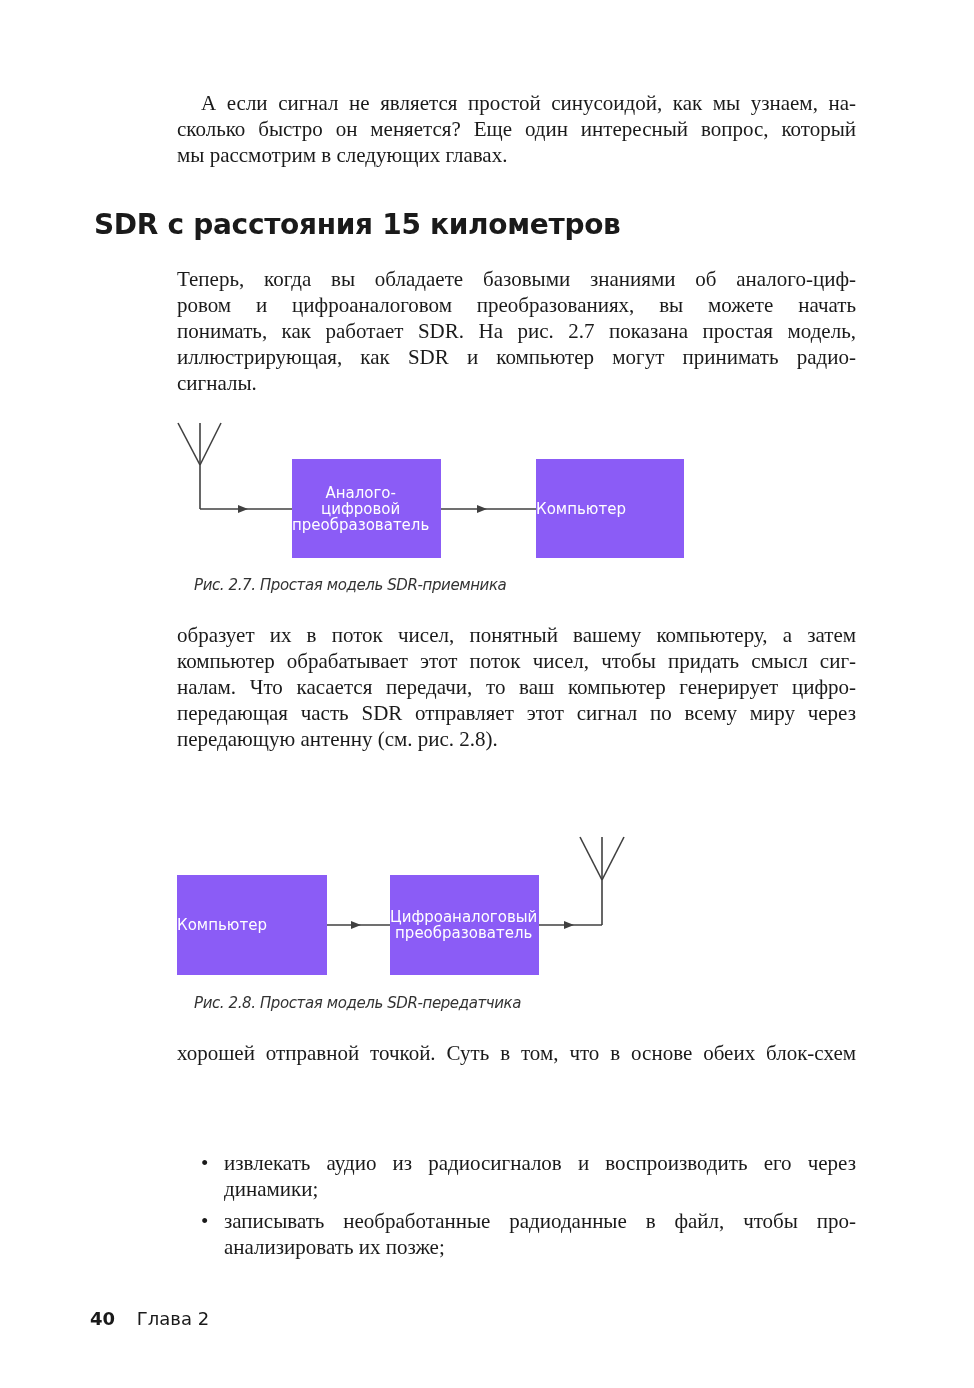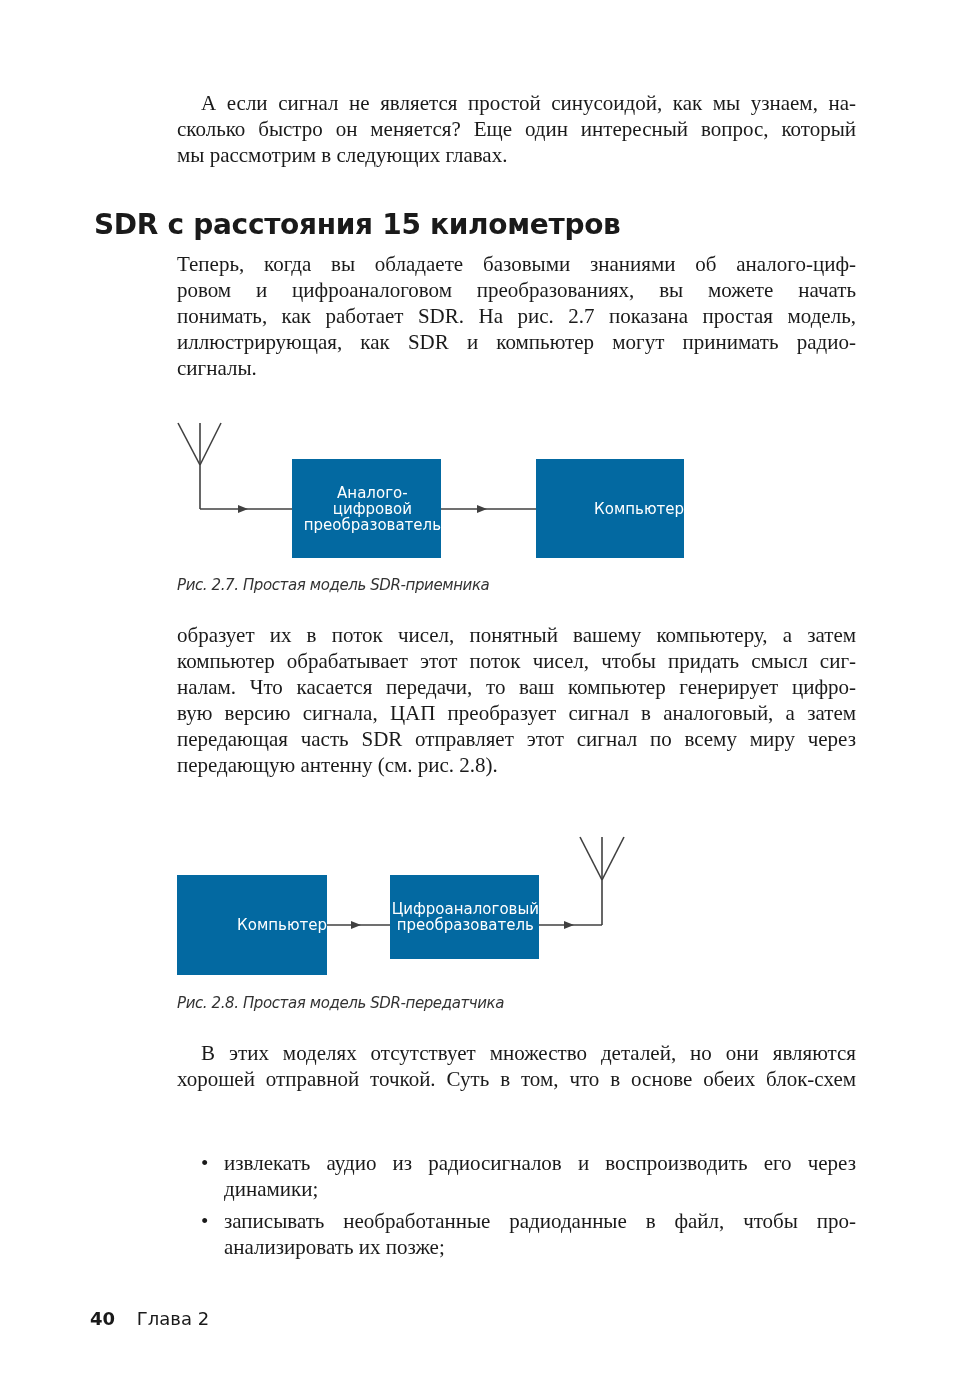--- a/index.html
+++ b/index.html
@@ -2,41 +2,41 @@
 <html><head>
 <meta charset="utf-8">
 <style>
   html, body { margin: 0; padding: 0; background: #ffffff; }
   body { width: 974px; height: 1388px; position: relative; overflow: hidden; color: #1a1a1a; }
   .serif { font-family: "Liberation Serif", "DejaVu Serif", serif; font-size: 21px; line-height: 26px; }
   .para { position: absolute; left: 177px; width: 679px; text-align: justify; margin: 0; }
   .line { display: block; text-align: justify; text-align-last: justify; white-space: nowrap; }
   .line.last { text-align-last: left; }
   .heading { position: absolute; left: 90px; top: 204px; font-family: "DejaVu Sans", "Liberation Sans", sans-serif; font-weight: bold; font-size: 28px; margin: 4px; letter-spacing: -0.3px; }
-  .caption { position: absolute; left: 177px; font-family: "DejaVu Sans", "Liberation Sans", sans-serif; font-style: italic; font-size: 15px; color: #333; letter-spacing: -0.4px; }
-  .box { position: absolute; background: #0369a1; color: #ffffff; display: flex; align-items: center; justify-content: flex-end; text-align: center; font-family: "DejaVu Sans", "Liberation Sans", sans-serif; font-size: 15px; line-height: 16px; }
+  .caption { position: absolute; left: 194px; font-family: "DejaVu Sans", "Liberation Sans", sans-serif; font-style: italic; font-size: 15px; color: #333; letter-spacing: -0.4px; }
+  .box { position: absolute; background: #8b5cf6; color: #ffffff; display: flex; align-items: center; justify-content: flex-start; text-align: center; font-family: "DejaVu Sans", "Liberation Sans", sans-serif; font-size: 15px; line-height: 16px; }
   .diagram { position: absolute; }
   ul.bullets { position: absolute; left: 177px; width: 679px; margin: 0; padding: 0; list-style: none; }
   ul.bullets li { position: relative; padding-left: 47px; margin-bottom: 6px; }
   ul.bullets li .dot { position: absolute; left: 24px; top: 0; }
   .footer { position: absolute; left: 90px; top: 1308px; font-family: "DejaVu Sans", "Liberation Sans", sans-serif; font-size: 18px; }
   .footer .num { font-weight: bold; margin-right: 16px; }
 </style>
 </head>
 <body>
 
 <div class="para serif" style="top:90px;">
   <span class="line" style="padding-left:24px;">А если сигнал не является простой синусоидой, как мы узнаем, на-</span>
   <span class="line">сколько быстро он меняется? Еще один интересный вопрос, который</span>
   <span class="line last">мы рассмотрим в следующих главах.</span>
 </div>
 
 <h2 class="heading">SDR с расстояния 15 километров</h2>
 
-<div class="para serif" style="top:251px;">
+<div class="para serif" style="top:266px;">
   <span class="line">Теперь, когда вы обладаете базовыми знаниями об аналого-циф-</span>
   <span class="line">ровом и цифроаналоговом преобразованиях, вы можете начать</span>
   <span class="line">понимать, как работает SDR. На рис. 2.7 показана простая модель,</span>
   <span class="line">иллюстрирующая, как SDR и компьютер могут принимать радио-</span>
   <span class="line last">сигналы.</span>
 </div>
 
 <div>
   <svg class="diagram" style="left:170px; top:415px;" width="540" height="150" viewBox="0 0 540 150">
     <g stroke="#404040" stroke-width="1.6" fill="none">
@@ -63,30 +63,29 @@
   <div class="box" style="left:536px; top:459px; width:148px; height:99px;">
     <span>Компьютер</span>
   </div>
   <div class="caption" style="top:576px;">Рис. 2.7. Простая модель SDR-приемника</div>
 </div>
 
 <div class="para serif" style="top:622px;">
   <span class="line">образует их в поток чисел, понятный вашему компьютеру, а затем</span>
   <span class="line">компьютер обрабатывает этот поток чисел, чтобы придать смысл сиг-</span>
   <span class="line">налам. Что касается передачи, то ваш компьютер генерирует цифро-</span>
-  <span class="line">вую версию сигнала, ЦАП преобразует сигнал в аналоговый, а затем</span>
   <span class="line">передающая часть SDR отправляет этот сигнал по всему миру через</span>
   <span class="line last">передающую антенну (см. рис. 2.8).</span>
 </div>
 
 <div>
   <div class="box" style="left:177px; top:875px; width:150px; height:100px;">
     <span>Компьютер</span>
   </div>
-  <div class="box" style="left:390px; top:875px; width:149px; height:84px;">
+  <div class="box" style="left:390px; top:875px; width:149px; height:100px;">
     <div>
       <div>Цифроаналоговый</div>
       <div>преобразователь</div>
     </div>
   </div>
   <svg class="diagram" style="left:320px; top:830px;" width="320" height="110" viewBox="0 0 320 110">
     <g>
       <line x1="7" y1="95" x2="70" y2="95" stroke="#404040" stroke-width="1.6"></line>
       <polygon points="31,91 41,95 31,99" fill="#404040"></polygon>
     </g>
@@ -97,21 +96,20 @@
     <g stroke="#404040" stroke-width="1.6" fill="none">
       <line x1="260" y1="7" x2="282" y2="50"></line>
       <line x1="304" y1="7" x2="282" y2="50"></line>
       <line x1="282" y1="7" x2="282" y2="95"></line>
     </g>
   </svg>
   <div class="caption" style="top:994px;">Рис. 2.8. Простая модель SDR-передатчика</div>
 </div>
 
 <div class="para serif" style="top:1040px;">
-  <span class="line" style="padding-left:24px;">В этих моделях отсутствует множество деталей, но они являются</span>
   <span class="line">хорошей отправной точкой. Суть в том, что в основе обеих блок-схем</span>
 </div>
 
 <ul class="bullets serif" style="top:1150px;">
   <li>
     <span class="dot">•</span>
     <span class="line">извлекать аудио из радиосигналов и воспроизводить его через</span>
     <span class="line last">динамики;</span>
   </li>
   <li>

